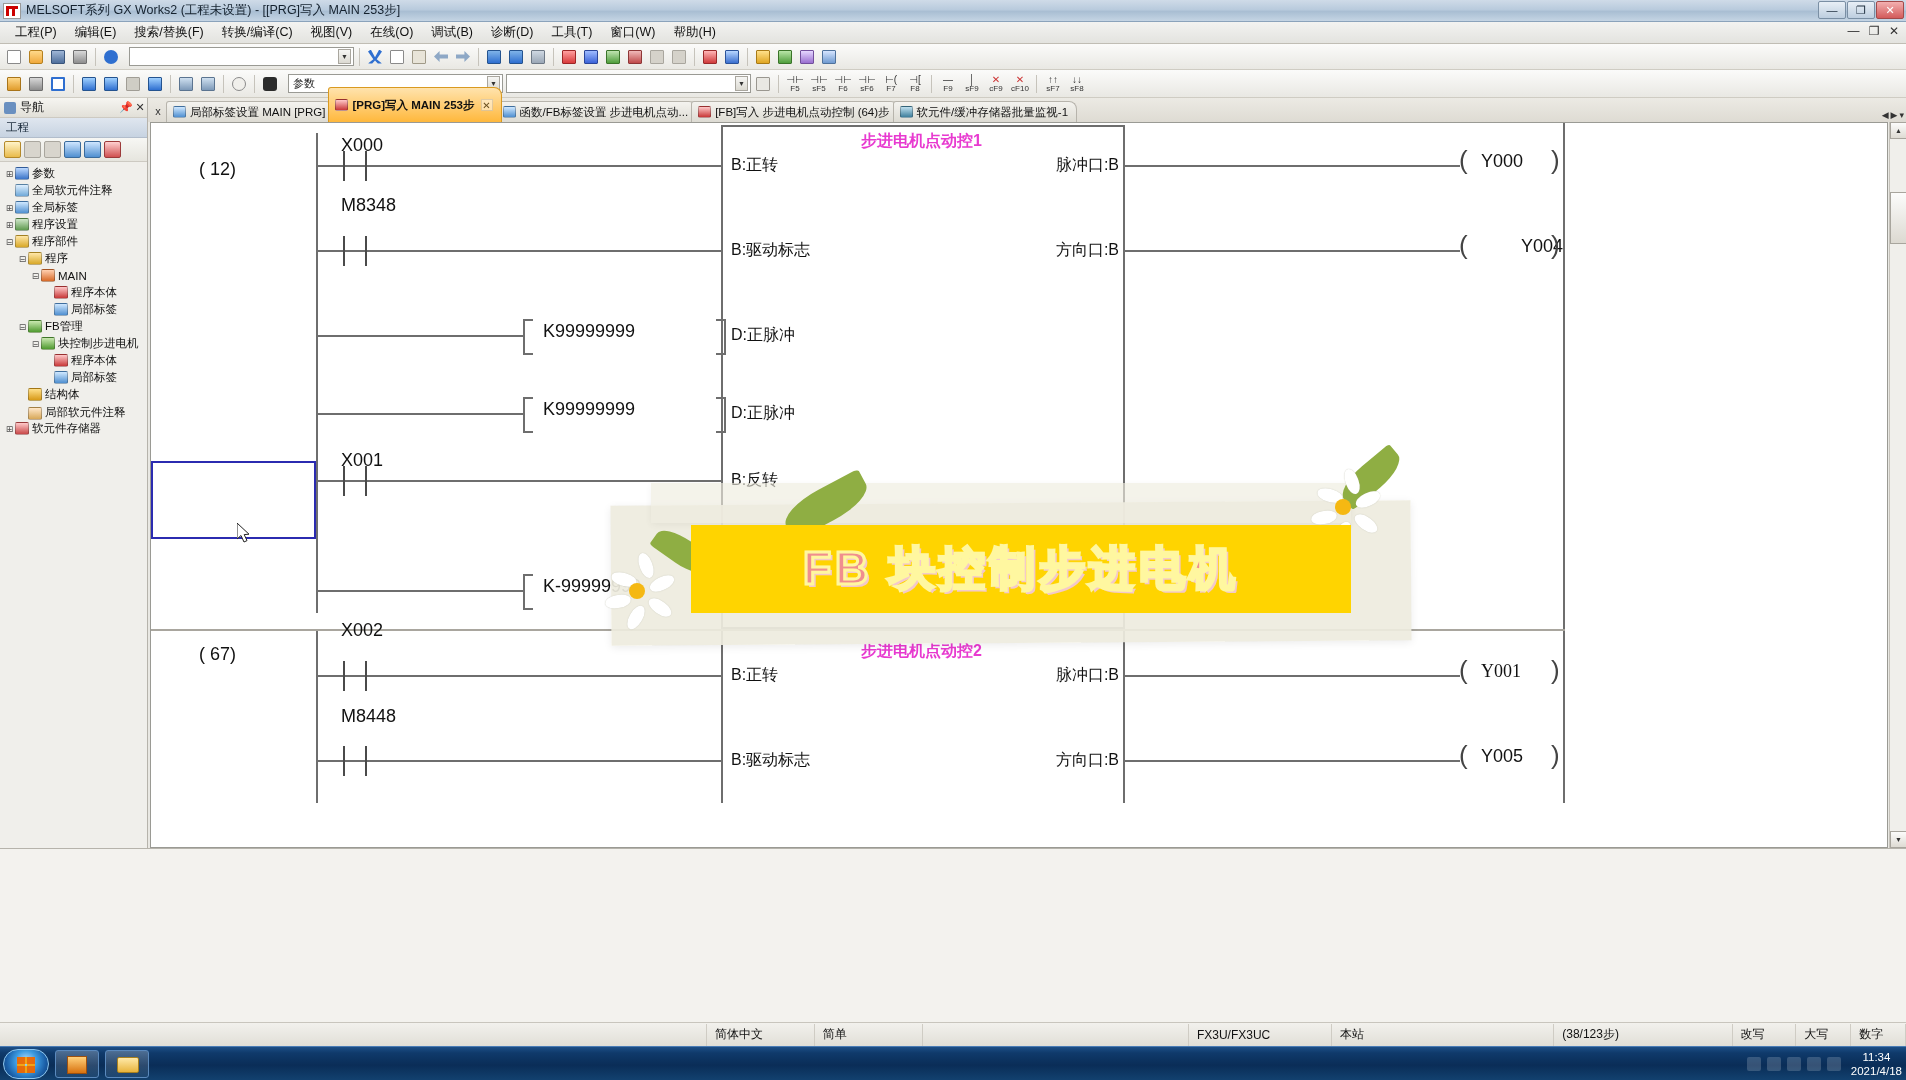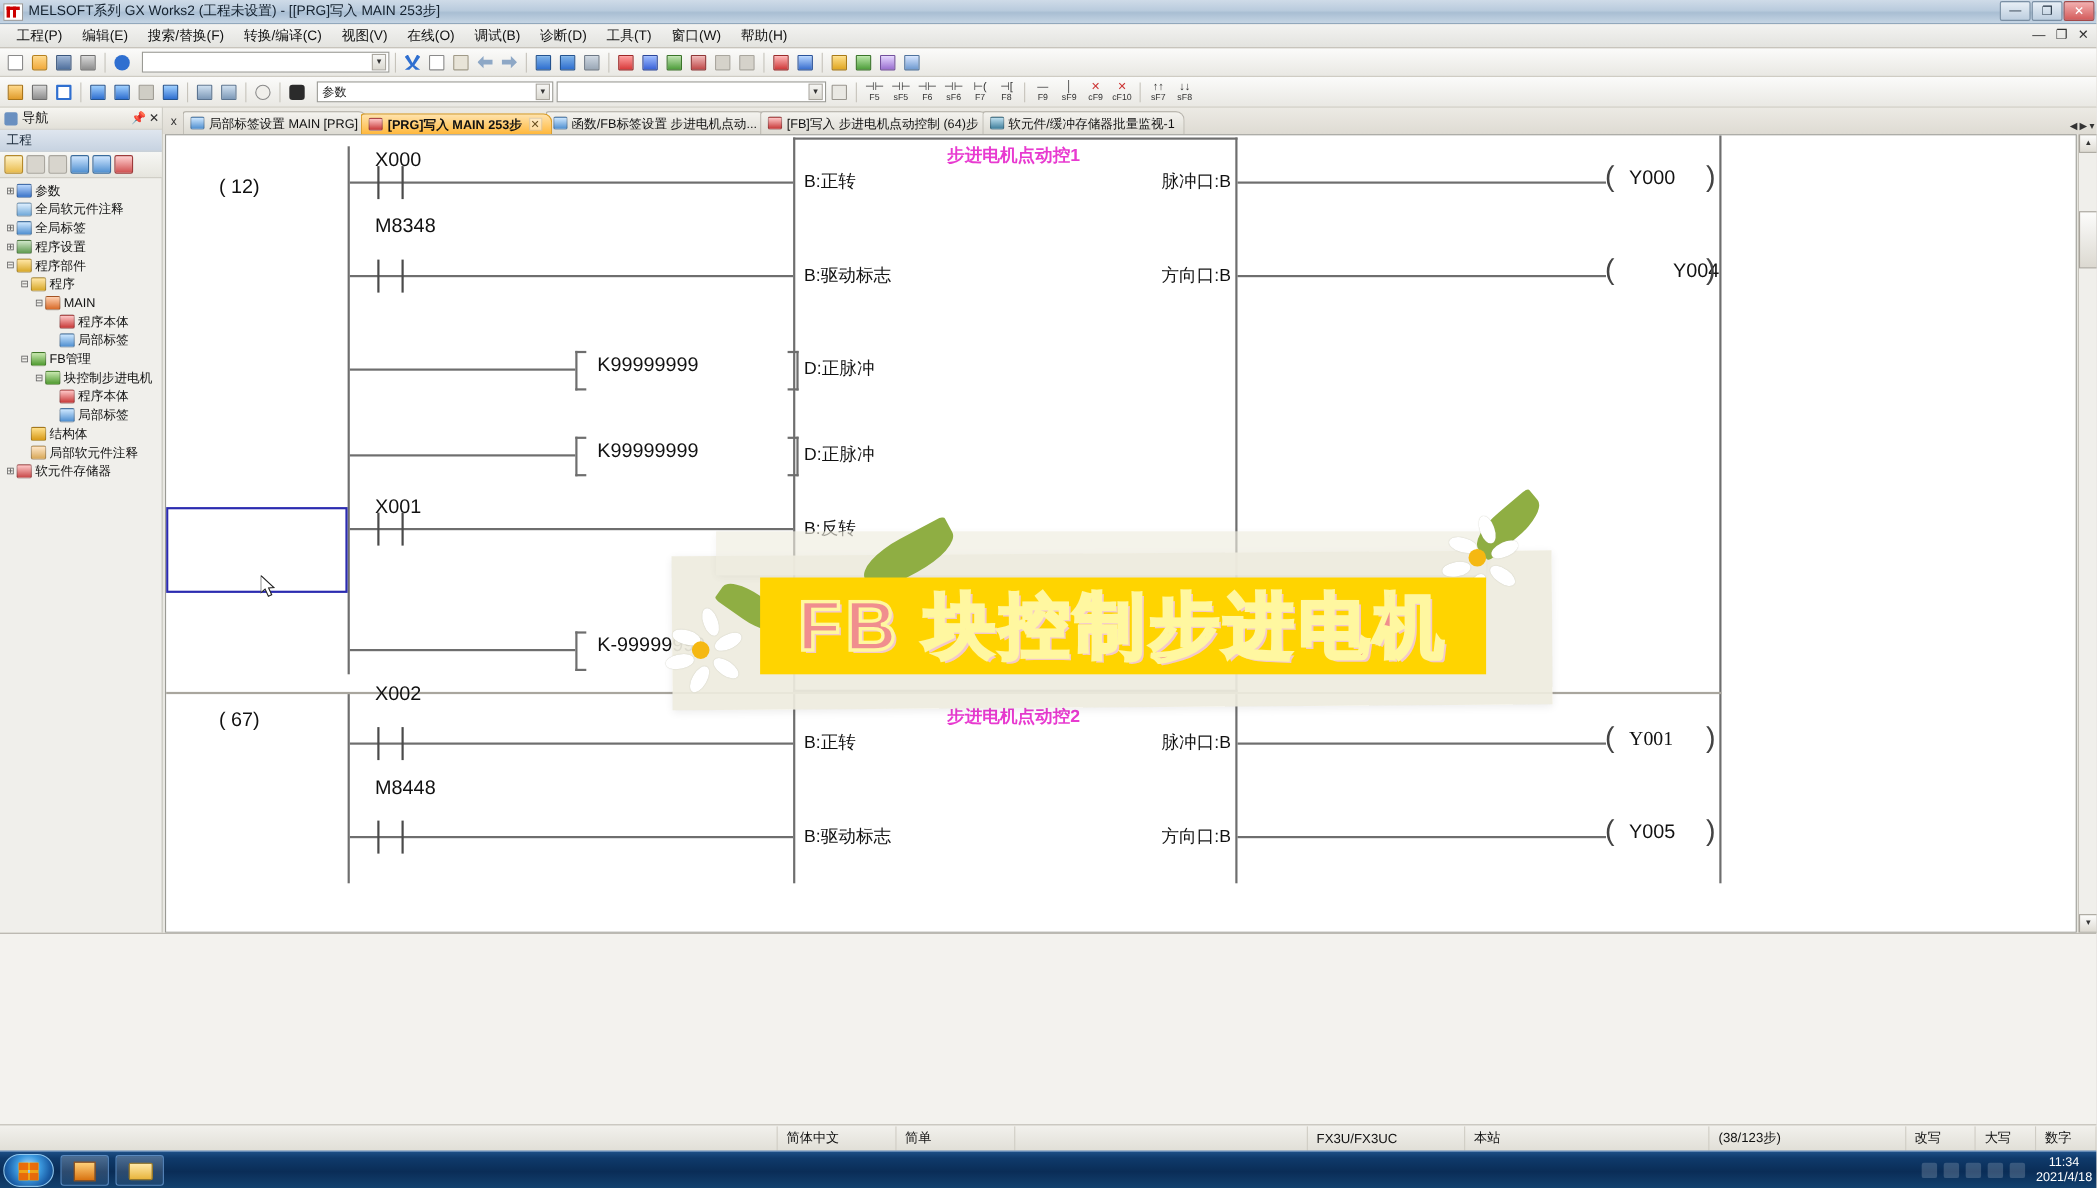--- a/index.html
+++ b/index.html
@@ -133,21 +133,21 @@
     height:21px;display:flex;align-items:center;padding:0 8px 0 6px;margin-right:-6px;
     font-size:11.5px;color:#111;white-space:nowrap;position:relative;
     background:linear-gradient(to bottom,#f4f3ef,#dddbd3);
     border:1px solid #b7b4ac;border-bottom:none;
     border-radius:3px 8px 0 0;
     transform:skewX(0deg);
   }
   .tab .tabicon{width:13px;height:12px;margin-right:4px;border-radius:2px;flex:none;position:relative;}
   .tab.active{
     background:linear-gradient(to bottom,#ffe3ad,#ffb83c);
-    border-color:#d99a20;font-weight:bold;z-index:5;height:19px;
+    border-color:#d99a20;font-weight:bold;z-index:5;height:35px;
   }
   .tab .tclose{margin-left:6px;width:12px;height:12px;display:flex;align-items:center;justify-content:center;
     font-size:10px;color:#6a5020;border:1px solid rgba(0,0,0,.12);background:rgba(255,255,255,.45);}
   #tabstrip-right{position:absolute;right:2px;bottom:2px;display:flex;gap:2px;align-items:center;font-size:9px;color:#333;}
 
   #ladder-frame{
     position:absolute;left:0;top:24px;right:0;bottom:0;
     background:#e9e8e3;padding:0 0 0 0;
   }
   #ladder-scrollarea{
@@ -187,21 +187,21 @@
   
   #watermark{
     position:absolute;left:440px;top:320px;width:860px;height:250px;pointer-events:none;
   }
   #wm-banner{
     position:absolute;left:100px;top:82px;width:660px;height:88px;
     background:#ffd400;
     display:flex;align-items:center;justify-content:center;
   }
   #wm-text{
-    font-size:64px;font-weight:bold;color:#f08e8e;
+    font-size:46px;font-weight:bold;color:#f08e8e;
     -webkit-text-stroke:3px #fff7a0;
     letter-spacing:4px;white-space:nowrap;
     text-shadow:0 0 2px #fff,3px 3px 0 #f4c9c9;
   }
   .wm-paper{
     position:absolute;background:rgba(238,235,222,.92);
     box-shadow:0 2px 8px rgba(0,0,0,.08);
   }
   .daisy{position:absolute;}
   .daisy .pet{position:absolute;width:26px;height:13px;background:#fff;border-radius:13px/7px;
@@ -526,21 +526,21 @@
       <div class="tnode" style="padding-left: 43px;">
         <span class="texp"></span>
         <span class="ticon" style="background: linear-gradient(rgb(207, 232, 255), rgb(79, 143, 208)); border: 1px solid rgba(0, 0, 0, 0.25);"></span>
         <span>局部标签</span>
       </div>
       <div class="tnode" style="padding-left: 17px;">
         <span class="texp"></span>
         <span class="ticon" style="background: linear-gradient(rgb(255, 224, 138), rgb(216, 154, 24)); border: 1px solid rgba(0, 0, 0, 0.25);"></span>
         <span>结构体</span>
       </div>
-      <div class="tnode" style="padding-left: 17px;">
+      <div class="tnode" style="padding-left: 17px; align-items: flex-end;">
         <span class="texp"></span>
         <span class="ticon" style="background: linear-gradient(rgb(255, 231, 201), rgb(216, 168, 88)); border: 1px solid rgba(0, 0, 0, 0.25);"></span>
         <span>局部软元件注释</span>
       </div>
       <div class="tnode" style="padding-left: 4px;">
         <span class="texp">⊞</span>
         <span class="ticon" style="background: linear-gradient(rgb(255, 201, 201), rgb(200, 72, 72)); border: 1px solid rgba(0, 0, 0, 0.25);"></span>
         <span>软元件存储器</span>
       </div>
     </div>

